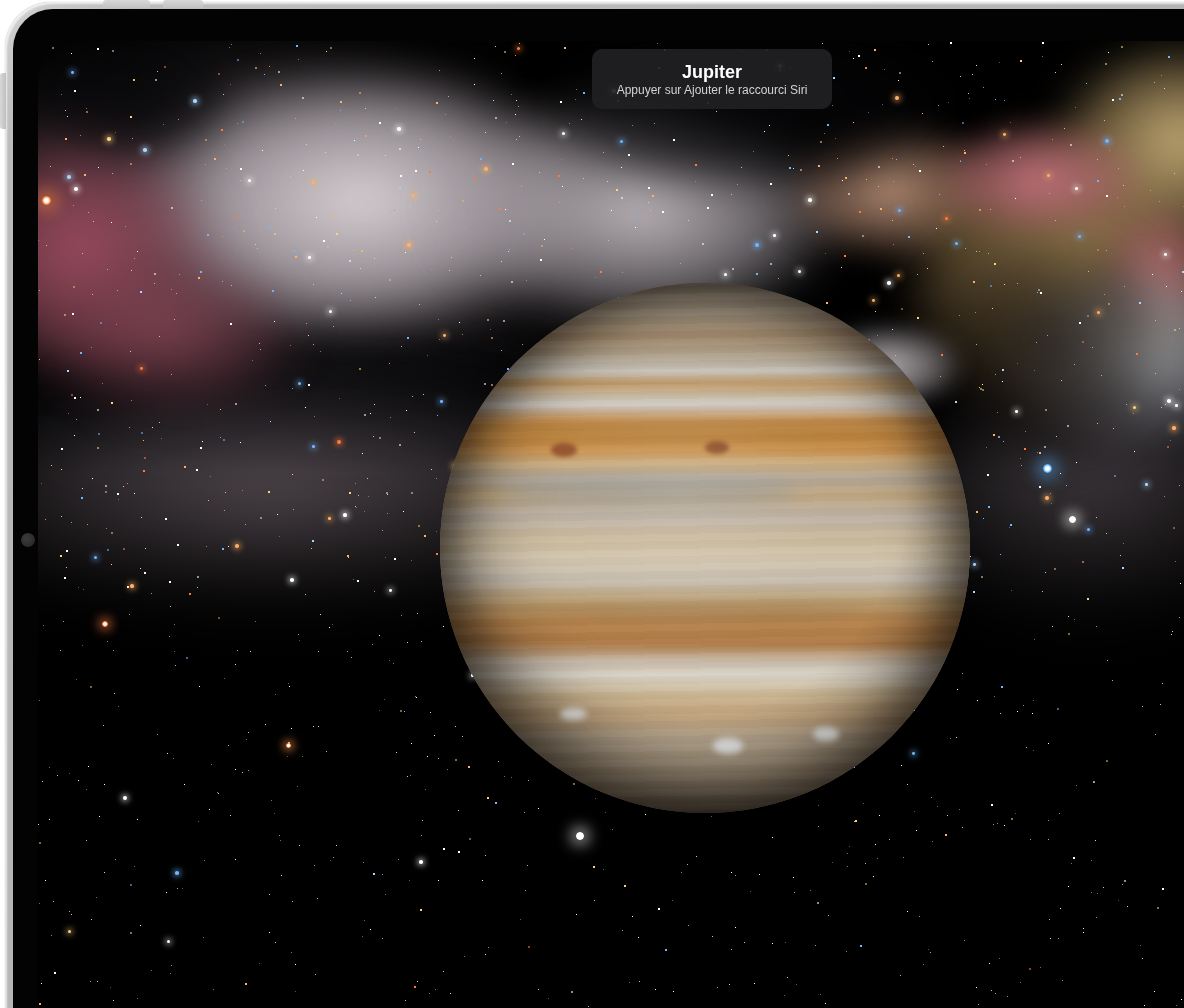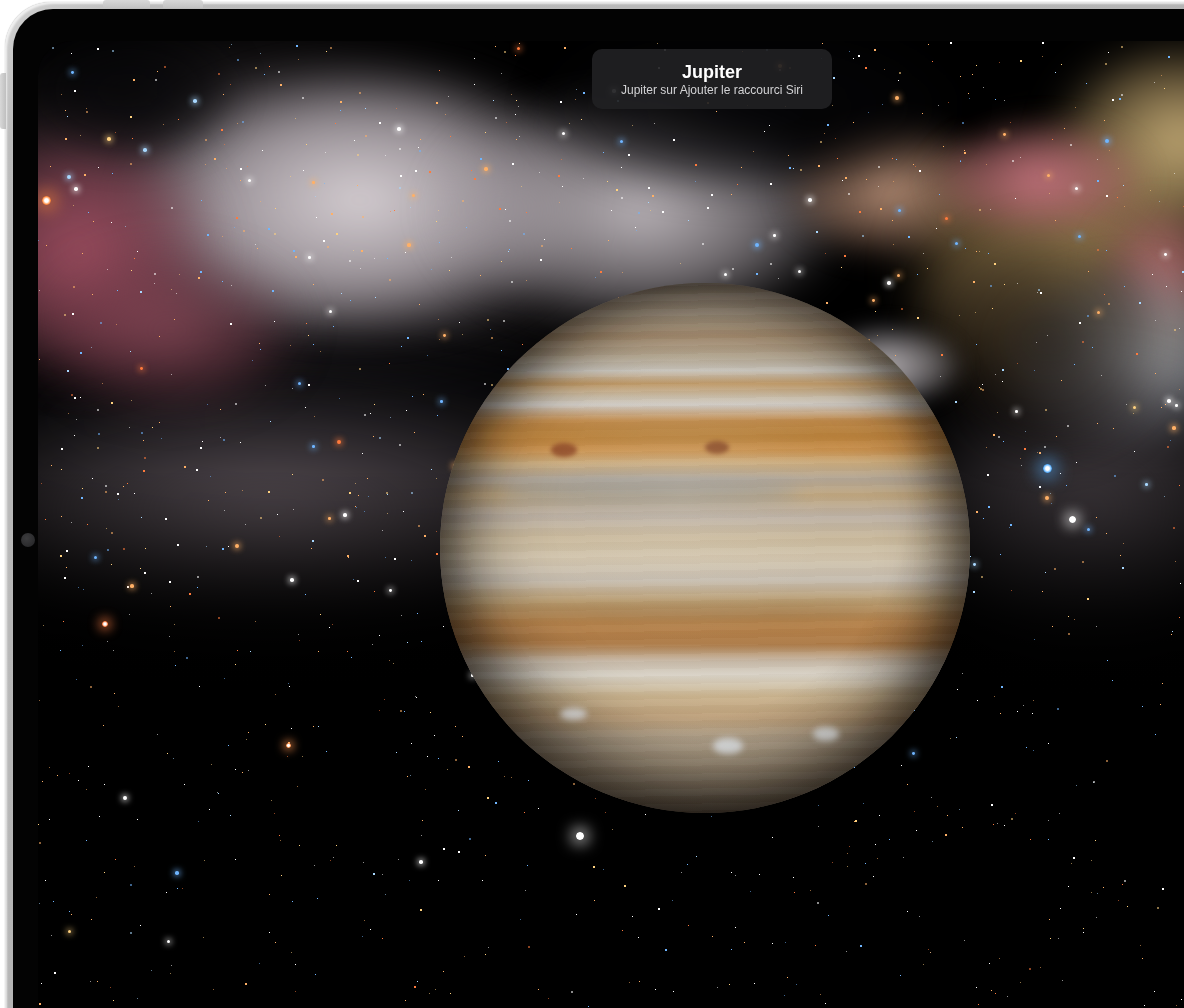--- a/index.html
+++ b/index.html
@@ -241,16 +241,16 @@
       <div class="pd pd-streak3"></div>
       <div class="pd pd-redspot1"></div>
       <div class="pd pd-redspot2"></div>
       <div class="pd pd-oval1"></div>
       <div class="pd pd-oval2"></div>
       <div class="pd pd-oval3"></div>
     </div>
 
     <div class="banner">
       <div class="banner-title">Jupiter</div>
-      <div class="banner-sub">Jupiter sur Ajouter le raccourci Siri</div>
+      <div class="banner-sub">Appuyer sur Ajouter le raccourci Siri</div>
     </div>
   </div>
 </div>
 
 </body></html>

